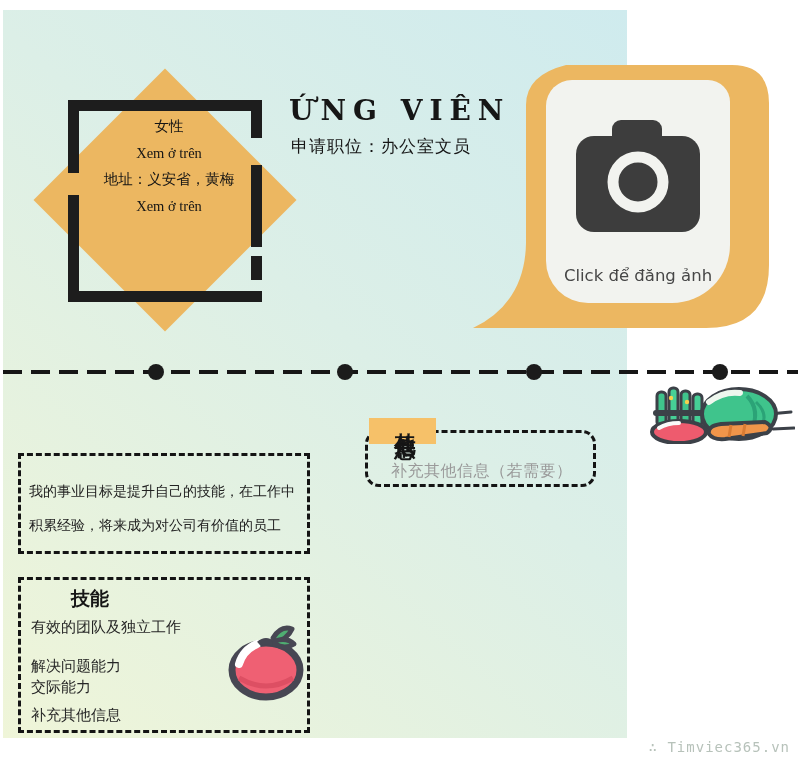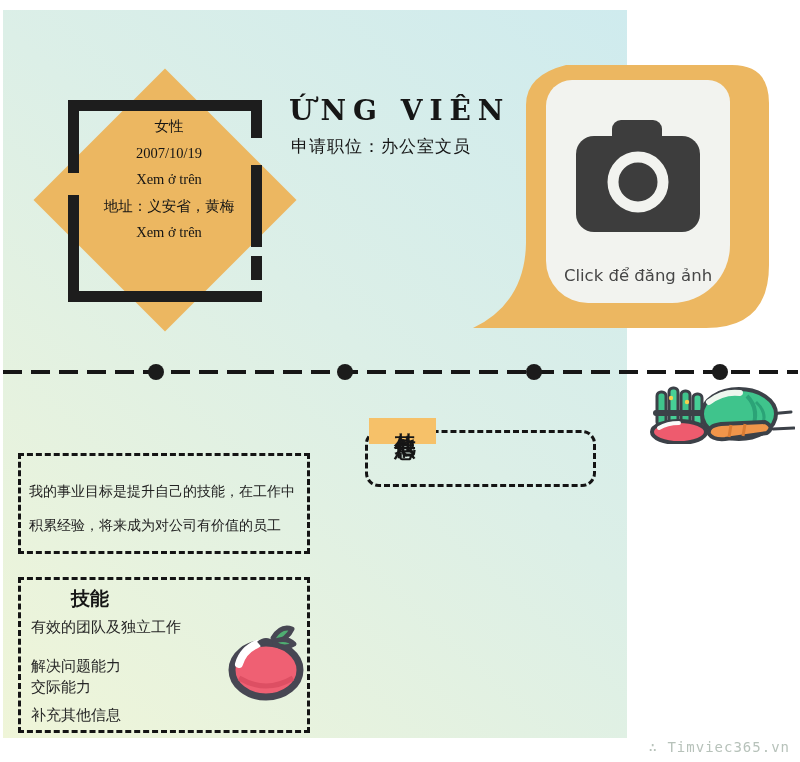--- a/index.html
+++ b/index.html
@@ -76,21 +76,20 @@
       <rect x="5" y="6" width="11" height="73"></rect>
       <rect x="5" y="101" width="11" height="107"></rect>
       <rect x="188" y="6" width="11" height="38"></rect>
       <rect x="188" y="71" width="11" height="82"></rect>
       <rect x="188" y="162" width="11" height="24"></rect>
     </g>
   </svg>
 
   <div class="abs personal-info">
     <div>女性</div>
-    <div>2007/10/19</div>
     <div>Xem ở trên</div>
     <div>地址：义安省，黄梅</div>
     <div>Xem ở trên</div>
   </div>
 
   <div class="abs subtitle">申请职位：办公室文员</div>
   <div class="abs title">ỨNG VIÊN</div>
 
   <svg class="abs blob-svg" width="302" height="267" viewBox="0 0 302 267">
     <path d="M 97 2 L 263 2 Q 300 2 300 40 L 300 202 Q 300 265 237 265 L 4 265 Q 56 240 57 180 L 57 42 Q 57 12 97 2 Z" fill="#ecb761"></path>
@@ -130,20 +129,21 @@
     <path d="M 113 16 Q 126 28 118 42" stroke="#2ba377" stroke-width="3" fill="none"></path>
     <ellipse cx="36" cy="46" rx="27" ry="11" fill="#ee5b6e" stroke="#3c4148" stroke-width="4"></ellipse>
     <path d="M 16 42 Q 24 37 36 37" stroke="#f9f9f9" stroke-width="4" fill="none" stroke-linecap="round"></path>
     <path d="M 66 48 Q 64 40 78 38 L 122 36 Q 132 41 124 47 L 82 53 Q 70 54 66 48 Z" fill="#f0954a" stroke="#3c4148" stroke-width="4" stroke-linejoin="round"></path>
     <path d="M 88 39 L 86 51 M 102 38 L 100 50" stroke="#d97c34" stroke-width="3"></path>
   </svg>
 
   <div class="abs other-rect"></div>
   <div class="abs other-title">其他信息</div>
   <div class="abs other-box"></div>
+  <div class="abs other-placeholder">补充其他信息（若需要）</div>
 
   <div class="abs career-box"></div>
   <div class="abs career-text">我的事业目标是提升自己的技能，在工作中积累经验，将来成为对公司有价值的员工</div>
 
   <div class="abs skills-box">
     <div class="abs skills-title">技能</div>
     <div class="abs skill-item skill-0">有效的团队及独立工作</div>
     <div class="abs skill-item skill-1">解决问题能力</div>
     <div class="abs skill-item skill-2">交际能力</div>
     <div class="abs skill-item skill-3">补充其他信息</div>

